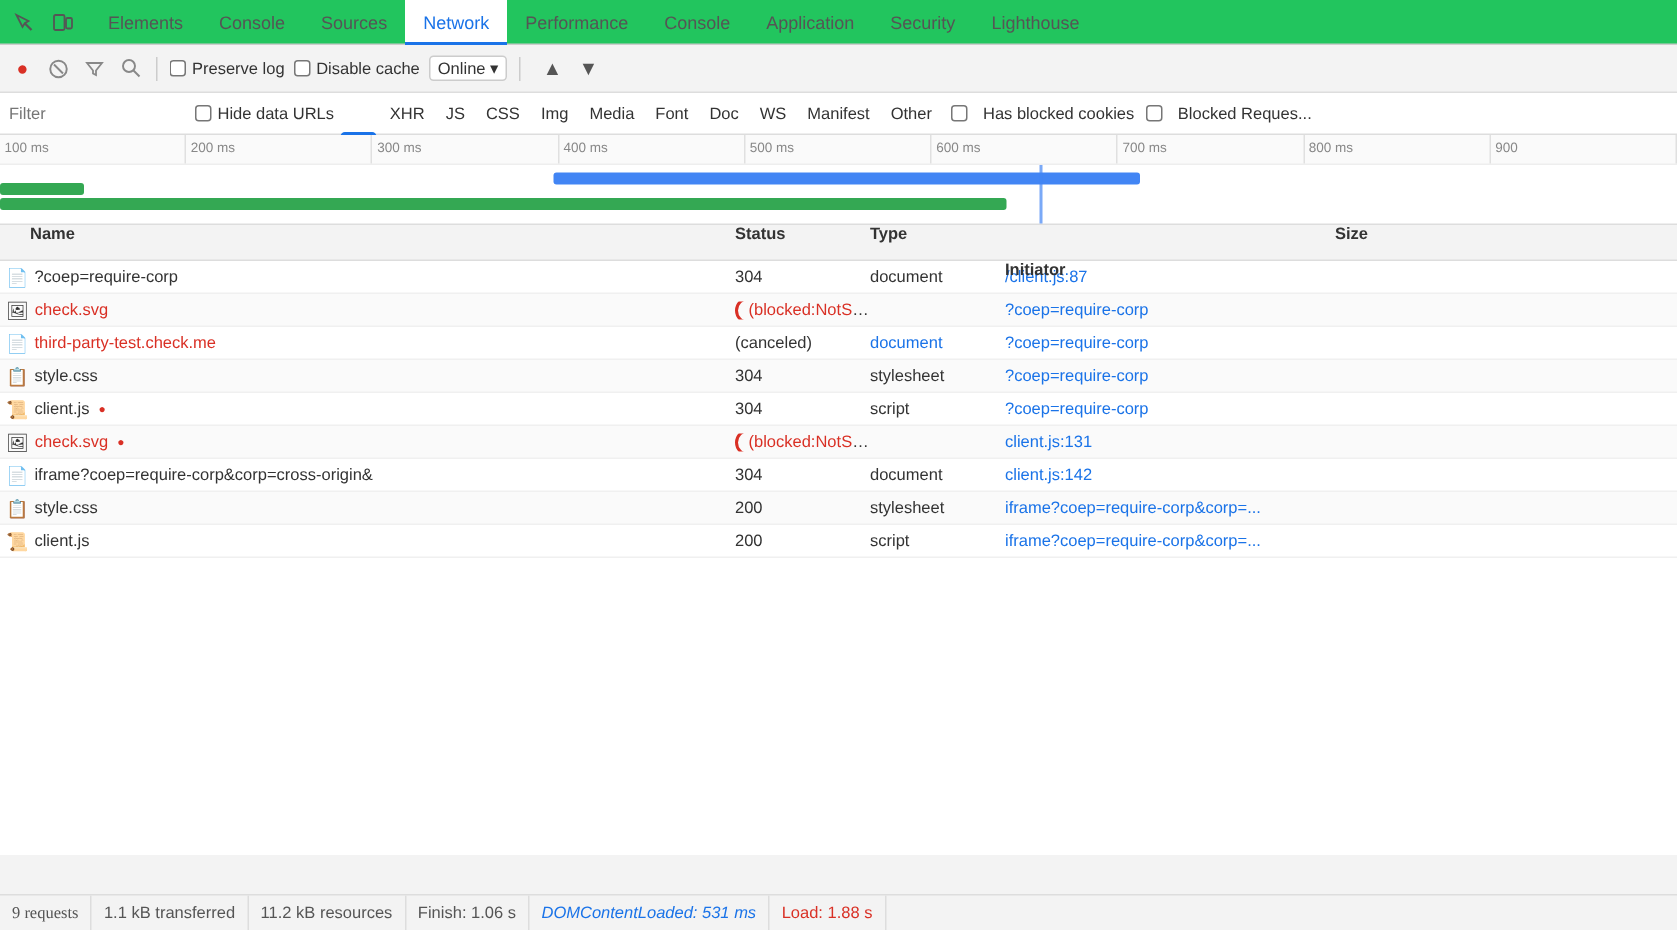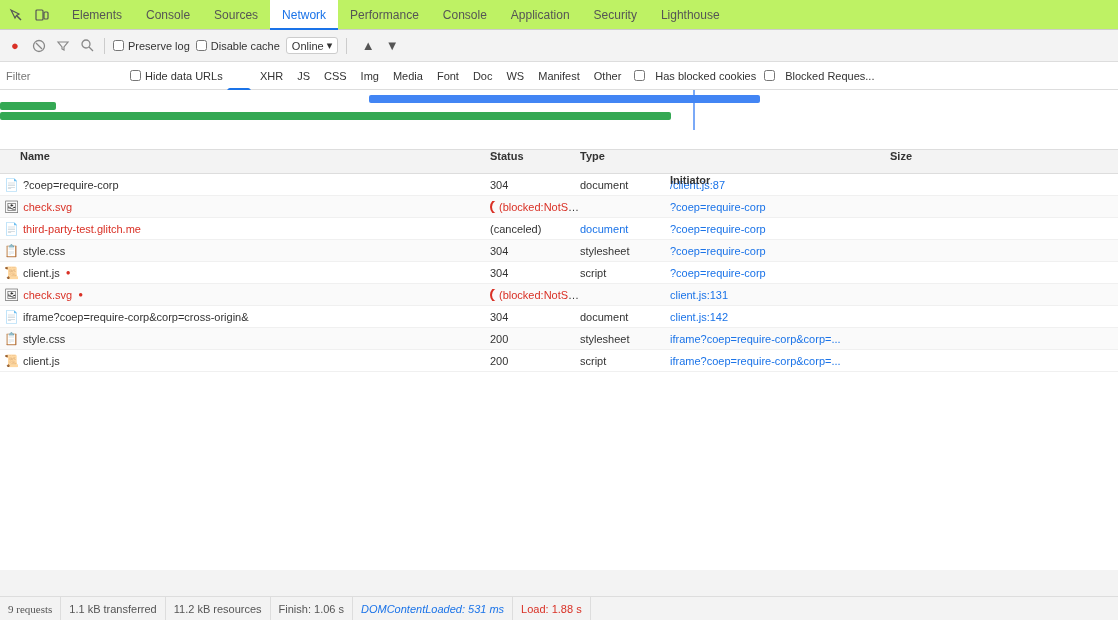--- a/index.html
+++ b/index.html
@@ -2,21 +2,21 @@
 <html><head>
   <meta charset="utf-8">
   <style>
     * { box-sizing: border-box; margin: 0; padding: 0; }
     body { font-family: -apple-system, 'Helvetica Neue', Arial, sans-serif; font-size: 11px; background: #f3f3f3; color: #333; overflow: hidden; }
 
     
     .tab-bar {
       display: flex;
       align-items: center;
-      background: #bef264;
+      background: #22c55e;
       border-bottom: 1px solid #ccc;
       height: 30px;
       padding-left: 4px;
     }
     .tab-icons {
       display: flex;
       align-items: center;
       gap: 2px;
       margin-right: 6px;
     }
@@ -338,20 +338,31 @@
     <input type="checkbox" style="">
     <span>Has blocked cookies</span>
   </label>
   <label class="filter-checkbox">
     <input type="checkbox" style="">
     <span>Blocked Reques...</span>
   </label>
 </div>
 
 <div class="timeline">
+  <div class="timeline-ruler">
+    <div class="timeline-tick">100 ms</div>
+    <div class="timeline-tick">200 ms</div>
+    <div class="timeline-tick">300 ms</div>
+    <div class="timeline-tick">400 ms</div>
+    <div class="timeline-tick">500 ms</div>
+    <div class="timeline-tick">600 ms</div>
+    <div class="timeline-tick">700 ms</div>
+    <div class="timeline-tick">800 ms</div>
+    <div class="timeline-tick">900</div>
+  </div>
   <div class="timeline-body">
 
     <div class="waterfall-bar bar-green" style="left: 0%; width: 5%;"></div>
     <div class="waterfall-bar bar-blue" style="left: 33%; width: 35%; top: 5px;"></div>
     <div class="waterfall-bar bar-green" style="left: 0%; width: 60%; top: 22px;"></div>
 
     <div class="vertical-line" style="left: 62%;"></div>
   </div>
 </div>
 
@@ -388,21 +399,21 @@
     <div class="cell cell-type"></div>
     <div class="cell cell-initiator">
       <a class="link-blue" href="#">?coep=require-corp</a>
     </div>
     <div class="cell cell-size"></div>
   </div>
 
   <div class="table-row">
     <div class="cell cell-name">
       <span class="file-icon">📄</span>
-      <span class="text-red">third-party-test.glitch.me</span>
+      <span class="text-red">third-party-test.check.me</span>
     </div>
     <div class="cell cell-status">(canceled)</div>
     <div class="cell cell-type text-blue">document</div>
     <div class="cell cell-initiator">
       <a class="link-blue" href="#">?coep=require-corp</a>
     </div>
     <div class="cell cell-size"></div>
   </div>
 
   <div class="table-row striped">

